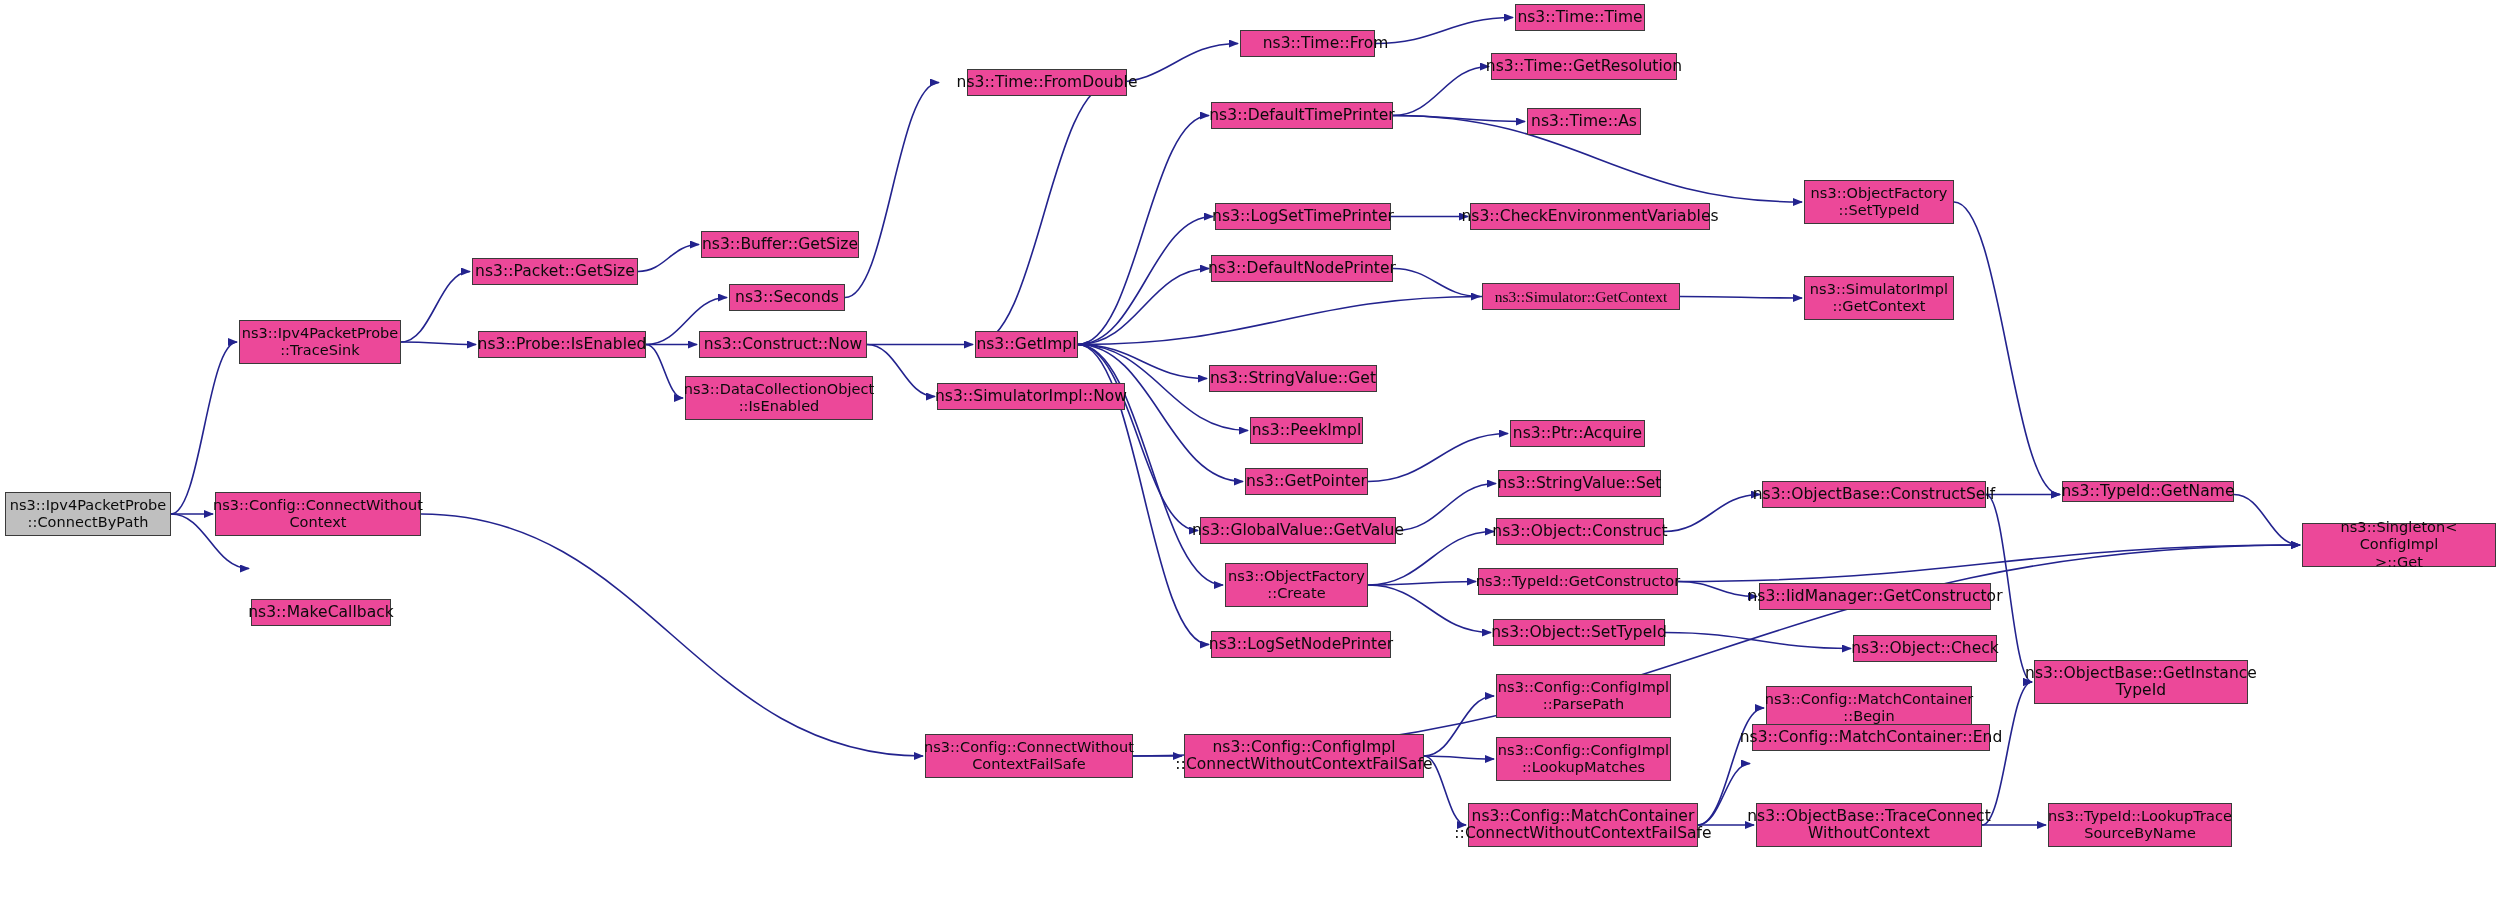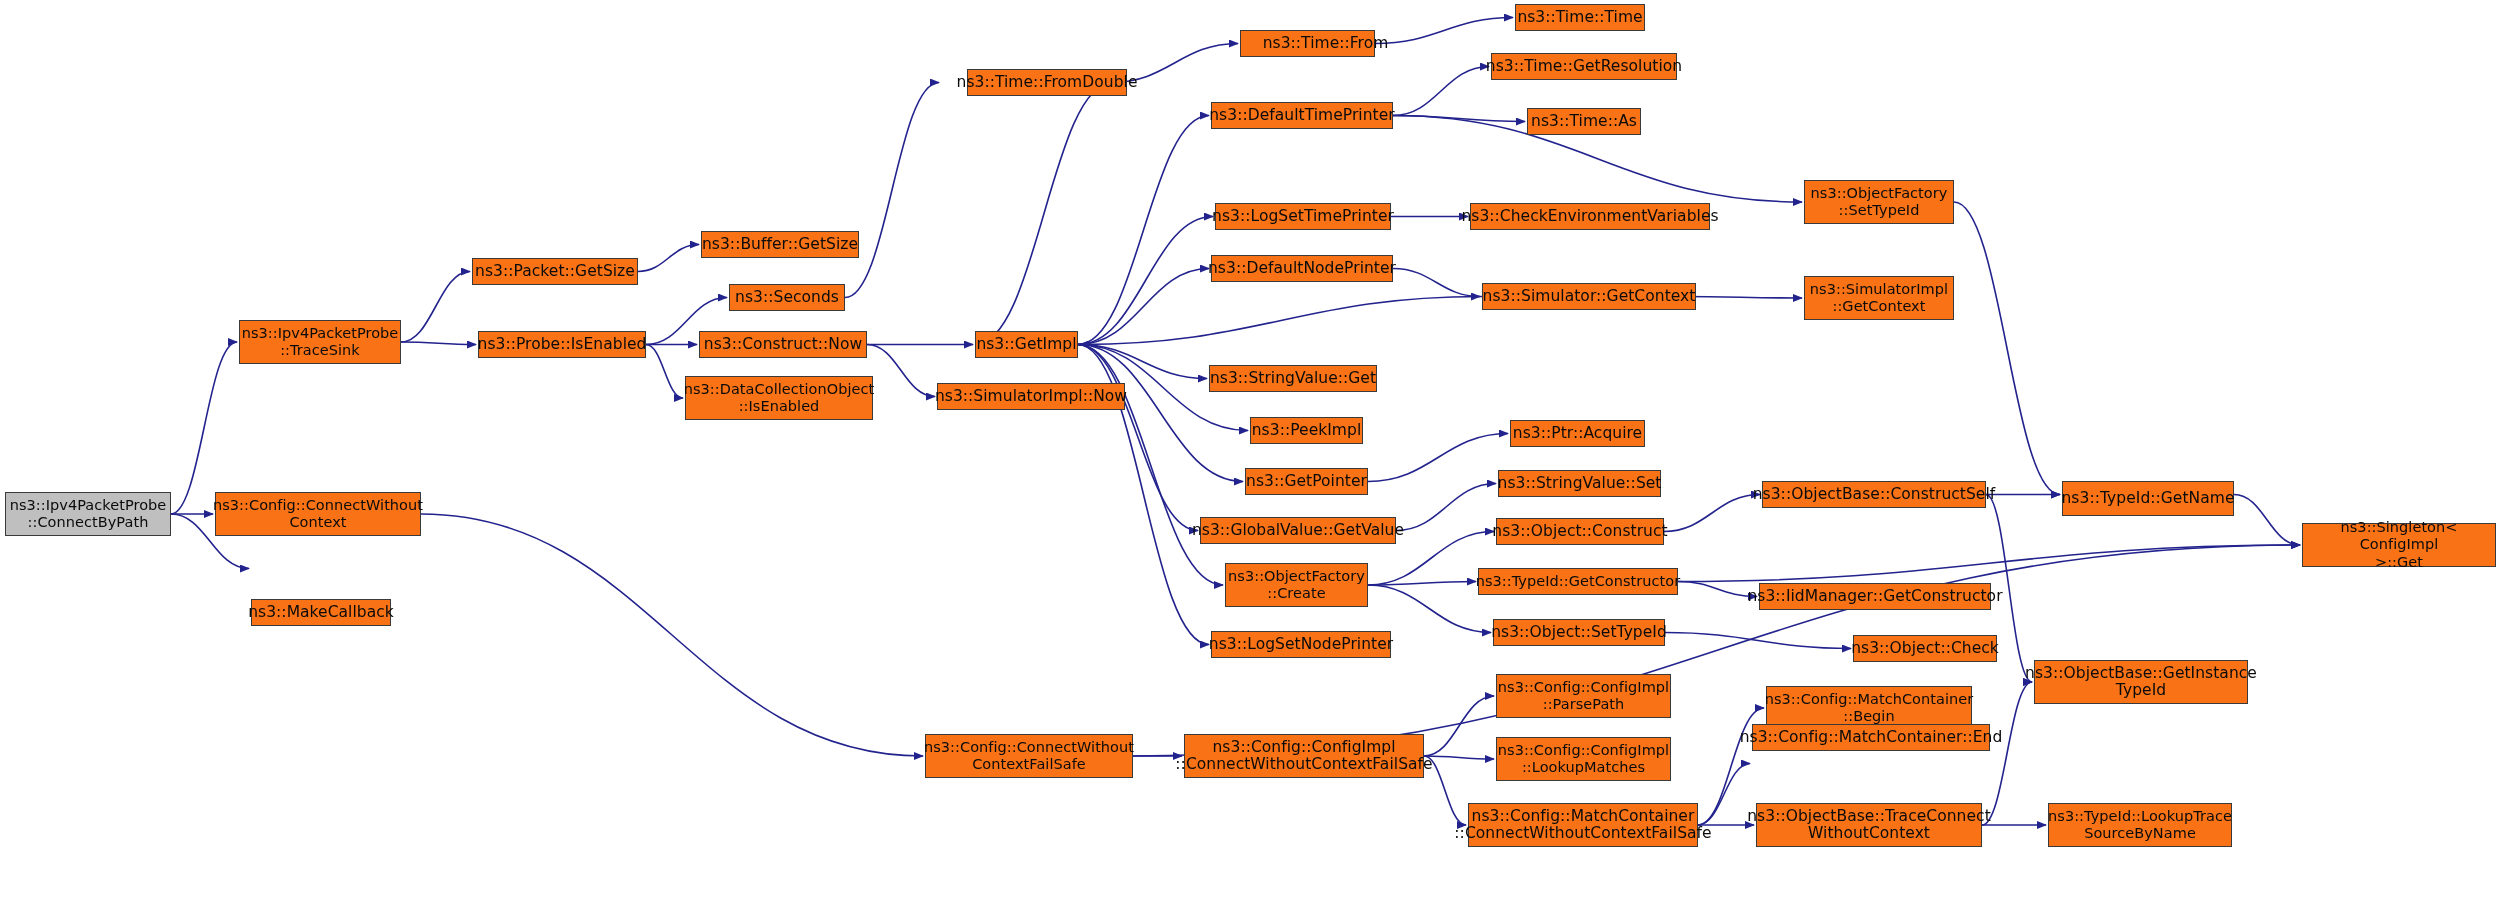--- a/index.html
+++ b/index.html
@@ -10,21 +10,21 @@
     height:913px;
     background:#ffffff;
     font-family:"DejaVu Sans","Liberation Sans",sans-serif;
     overflow:hidden;
   }
   #edges{position:absolute;left:0;top:0;width:2501px;height:913px;}
   .node{
     position:absolute;
     box-sizing:border-box;
     border:1px solid #2b2b2b;
-    background:#f97316;
+    background:#ec4899;
     color:#0b0b0b;
     font-size:15.5px;
     line-height:17.5px;
     display:flex;
     align-items:center;
     justify-content:center;
     text-align:center;
     padding:1px 4px;
     white-space:pre-line;
     letter-spacing:0.05px;
@@ -120,41 +120,41 @@
       <div class="node thick" style="left: 967px; top: 69px; width: 160px; height: 27px;">ns3::Time::FromDouble</div>
       <div class="node thick" style="left: 1240px; top: 30px; width: 135px; height: 27px; padding-left: 40px;">ns3::Time::From</div>
       <div class="node thick red" style="left: 1515px; top: 4px; width: 130px; height: 27px;">ns3::Time::Time</div>
       <div class="node thick" style="left: 1211px; top: 102px; width: 182px; height: 27px;">ns3::DefaultTimePrinter</div>
       <div class="node thick red" style="left: 1491px; top: 53px; width: 186px; height: 27px;">ns3::Time::GetResolution</div>
       <div class="node thick" style="left: 1527px; top: 108px; width: 114px; height: 27px;">ns3::Time::As</div>
       <div class="node thick" style="left: 1215px; top: 203px; width: 176px; height: 27px;">ns3::LogSetTimePrinter</div>
       <div class="node thick red" style="left: 1470px; top: 203px; width: 240px; height: 27px;">ns3::CheckEnvironmentVariables</div>
       <div class="node thick" style="left: 1211px; top: 255px; width: 182px; height: 27px;">ns3::DefaultNodePrinter</div>
       <div class="node thick" style="left: 975px; top: 331px; width: 103px; height: 27px;">ns3::GetImpl</div>
-      <div class="node thick" style="left: 1482px; top: 283px; width: 214px; height: 27px;">ns3::Simulator::GetContext</div>
+      <div class="node thick" style="left: 1482px; top: 283px; width: 198px; height: 27px; font-family: Liberation Serif, serif;">ns3::Simulator::GetContext</div>
       <div class="node thick" style="left: 1804px; top: 180px; width: 150px; height: 44px; font-size: 14.5px;">ns3::ObjectFactory
 ::SetTypeId</div>
       <div class="node thick" style="left: 1804px; top: 276px; width: 150px; height: 44px; font-size: 14.5px;">ns3::SimulatorImpl
 ::GetContext</div>
       <div class="node thick" style="left: 1209px; top: 365px; width: 168px; height: 27px;">ns3::StringValue::Get</div>
       <div class="node thick" style="left: 1250px; top: 417px; width: 113px; height: 27px;">ns3::PeekImpl</div>
       <div class="node thick" style="left: 1245px; top: 468px; width: 123px; height: 27px;">ns3::GetPointer</div>
       <div class="node thick" style="left: 1200px; top: 517px; width: 196px; height: 27px;">ns3::GlobalValue::GetValue</div>
       <div class="node thick" style="left: 1225px; top: 563px; width: 143px; height: 44px; font-size: 14.5px;">ns3::ObjectFactory
 ::Create</div>
       <div class="node thick" style="left: 1211px; top: 631px; width: 180px; height: 27px;">ns3::LogSetNodePrinter</div>
       <div class="node thick" style="left: 1510px; top: 420px; width: 135px; height: 27px;">ns3::Ptr::Acquire</div>
       <div class="node thick" style="left: 1498px; top: 470px; width: 163px; height: 27px;">ns3::StringValue::Set</div>
       <div class="node thick" style="left: 1496px; top: 518px; width: 168px; height: 27px;">ns3::Object::Construct</div>
       <div class="node thick" style="left: 1478px; top: 568px; width: 200px; height: 27px; font-size: 14.5px;">ns3::TypeId::GetConstructor</div>
       <div class="node thick" style="left: 1493px; top: 619px; width: 172px; height: 27px;">ns3::Object::SetTypeId</div>
       <div class="node thick red" style="left: 1762px; top: 481px; width: 224px; height: 27px;">ns3::ObjectBase::ConstructSelf</div>
       <div class="node thick red" style="left: 1759px; top: 583px; width: 232px; height: 27px;">ns3::IidManager::GetConstructor</div>
       <div class="node thick red" style="left: 1853px; top: 635px; width: 144px; height: 27px;">ns3::Object::Check</div>
-      <div class="node thick red" style="left: 2062px; top: 481px; width: 172px; height: 35px;">ns3::TypeId::GetName</div>
+      <div class="node thick red" style="left: 2062px; top: 481px; width: 172px; height: 21px;">ns3::TypeId::GetName</div>
       <div class="node thick" style="left: 2302px; top: 523px; width: 194px; height: 44px; font-size: 14.5px;">ns3::Singleton&lt; ConfigImpl
 &gt;::Get</div>
       <div class="node thick" style="left: 2034px; top: 660px; width: 214px; height: 44px;">ns3::ObjectBase::GetInstance
 TypeId</div>
       <div class="node thick" style="left: 925px; top: 734px; width: 208px; height: 44px; font-size: 14.5px;">ns3::Config::ConnectWithout
 ContextFailSafe</div>
       <div class="node thick" style="left: 1184px; top: 734px; width: 240px; height: 44px;">ns3::Config::ConfigImpl
 ::ConnectWithoutContextFailSafe</div>
       <div class="node thick" style="left: 1496px; top: 674px; width: 175px; height: 44px; font-size: 14.5px;">ns3::Config::ConfigImpl
 ::ParsePath</div>

